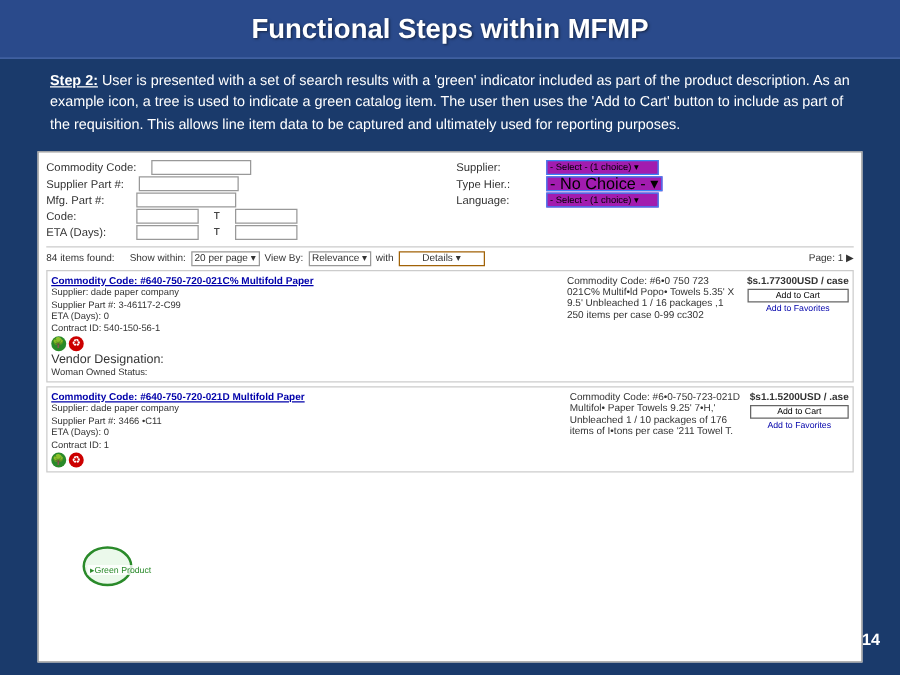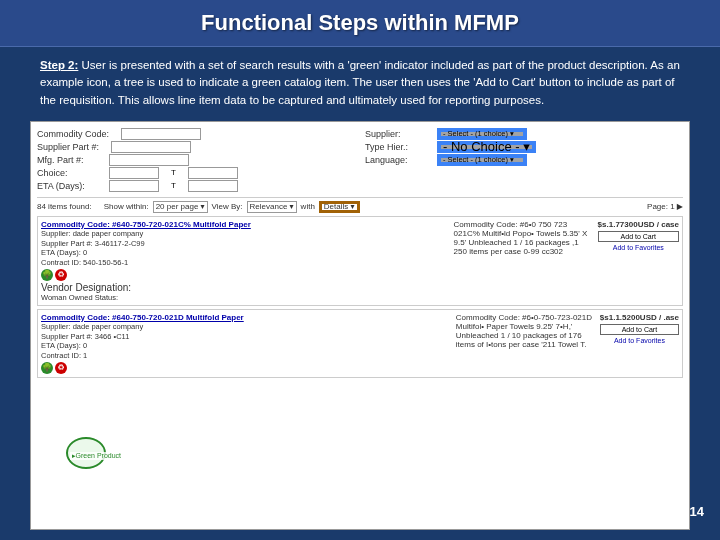--- a/index.html
+++ b/index.html
@@ -77,24 +77,24 @@
       white-space: nowrap;
     }
     .form-input {
       border: 1px solid #999;
       height: 12px;
       width: 80px;
       background: #fff;
       font-size: 8px;
     }
     .form-select {
-      border: 4px solid #3b82f6;
+      border: 1px solid #3b82f6;
       height: 12px;
       font-size: 8px;
-      background: #a3a3a3;
+      background: #a21caf;
       min-width: 90px;
     }
     .form-select-green {
       border: 1px solid #999;
       height: 12px;
       font-size: 8px;
       background: #fff;
       min-width: 90px;
       color: green;
       font-weight: bold;
@@ -221,21 +221,21 @@
           </div>
           <div class="form-row">
             <span class="form-label">Supplier Part #:</span>
             <div class="form-input"></div>
           </div>
           <div class="form-row">
             <span class="form-label">Mfg. Part #:</span>
             <div class="form-input"></div>
           </div>
           <div class="form-row">
-            <span class="form-label">Choice:</span>
+            <span class="form-label">Code:</span>
             <div class="form-input" style="width:50px"></div>
             <span style="font-size:8px">T</span>
             <div class="form-input" style="width:50px"></div>
           </div>
           <div class="form-row">
             <span class="form-label">ETA (Days):</span>
             <div class="form-input" style="width:50px"></div>
             <span style="font-size:8px">T</span>
             <div class="form-input" style="width:50px"></div>
           </div>
@@ -256,21 +256,21 @@
         </div>
       </div>
 
       <div class="results-bar">
         <span>84 items found:</span>
         <span style="margin-left:8px;">Show within:</span>
         <div style="border:1px solid #999;padding:0 2px;font-size:8px;height:12px;display:flex;align-items:center;">20 per page ▾</div>
         <span>View By:</span>
         <div style="border:1px solid #999;padding:0 2px;font-size:8px;height:12px;display:flex;align-items:center;">Relevance ▾</div>
         <span>with</span>
-        <div style="border:3px solid #a16207;padding:0 2px;font-size:8px;height:12px;display:flex;align-items:center;">Details ▾</div>
+        <div style="border:1px solid #a16207;padding:0 18px;font-size:8px;height:12px;display:flex;align-items:center;">Details ▾</div>
         <span class="pagination">Page: 1 ▶</span>
       </div>
 
       <div class="result-item">
         <div class="result-left">
           <div class="commodity-title">Commodity Code: #640-750-720-021C% Multifold Paper</div>
           <div class="supplier-info">
             <div>Supplier:  dade paper company</div>
             <div>Supplier Part #:  3-46117-2-C99</div>
             <div>ETA (Days):  0</div>

